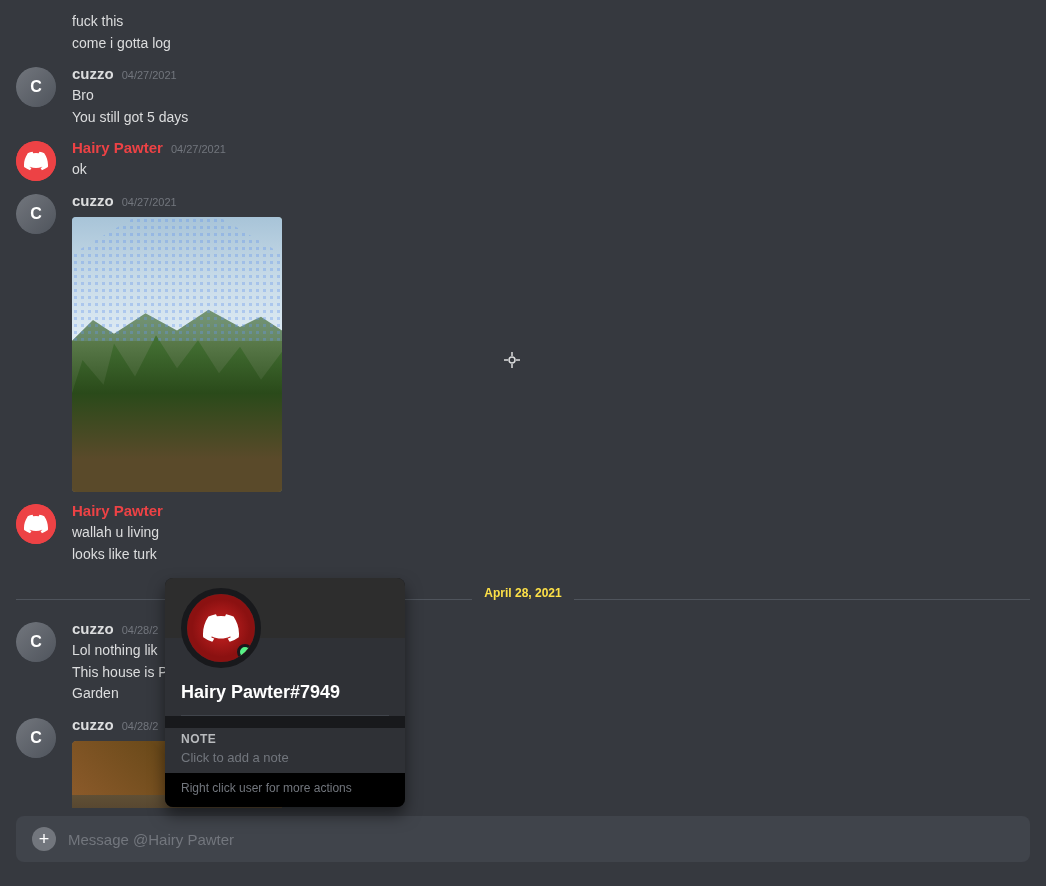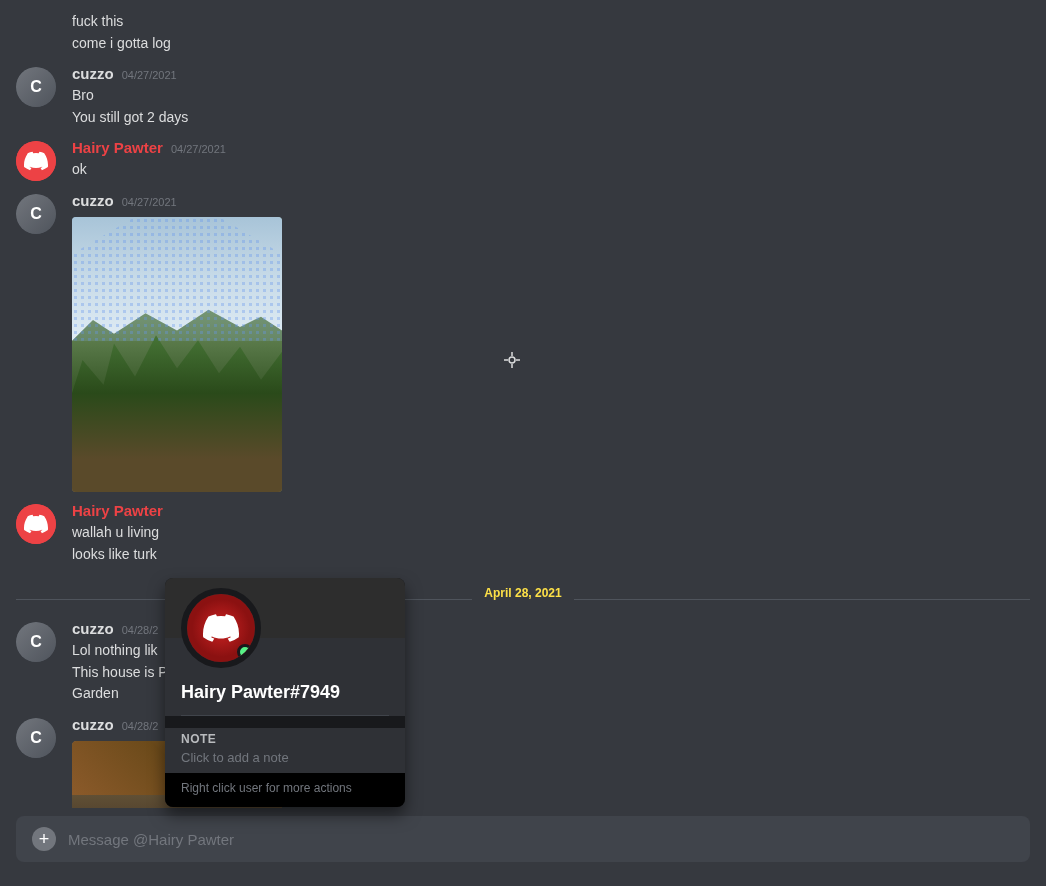--- a/index.html
+++ b/index.html
@@ -335,21 +335,21 @@
     <div class="message-group">
       <div class="avatar avatar-user">
         <div class="avatar-circle-gray">C</div>
       </div>
       <div class="message-content">
         <div class="message-header">
           <span class="username username-cuzzo">cuzzo</span>
           <span class="timestamp">04/27/2021</span>
         </div>
         <div class="message-text">Bro</div>
-        <div class="message-text">You still got 2 days</div>
+        <div class="message-text">You still got 5 days</div>
       </div>
     </div>
 
     <div class="message-group">
       <div class="avatar avatar-discord">
         <div class="avatar-discord" style="display:flex;align-items:center;justify-content:center;">
           <svg width="24" height="24" viewBox="0 0 24 24" fill="white">
             <path d="M20.317 4.37a19.791 19.791 0 0 0-4.885-1.515.074.074 0 0 0-.079.037c-.21.375-.444.864-.608 1.25a18.27 18.27 0 0 0-5.487 0 12.64 12.64 0 0 0-.617-1.25.077.077 0 0 0-.079-.037A19.736 19.736 0 0 0 3.677 4.37a.07.07 0 0 0-.032.027C.533 9.046-.32 13.58.099 18.057c.002.022.015.043.033.053a19.96 19.96 0 0 0 5.993 3.03.078.078 0 0 0 .084-.028 14.09 14.09 0 0 0 1.226-1.994.076.076 0 0 0-.041-.106 13.107 13.107 0 0 1-1.872-.892.077.077 0 0 1-.008-.128 10.2 10.2 0 0 0 .372-.292.074.074 0 0 1 .077-.01c3.928 1.793 8.18 1.793 12.062 0a.074.074 0 0 1 .078.01c.12.098.246.198.373.292a.077.077 0 0 1-.006.127 12.299 12.299 0 0 1-1.873.892.077.077 0 0 0-.041.107c.36.698.772 1.362 1.225 1.993a.076.076 0 0 0 .084.028 19.839 19.839 0 0 0 6.002-3.03.077.077 0 0 0 .032-.054c.5-5.177-.838-9.674-3.549-13.66a.061.061 0 0 0-.031-.03z"></path>
           </svg>
         </div>

